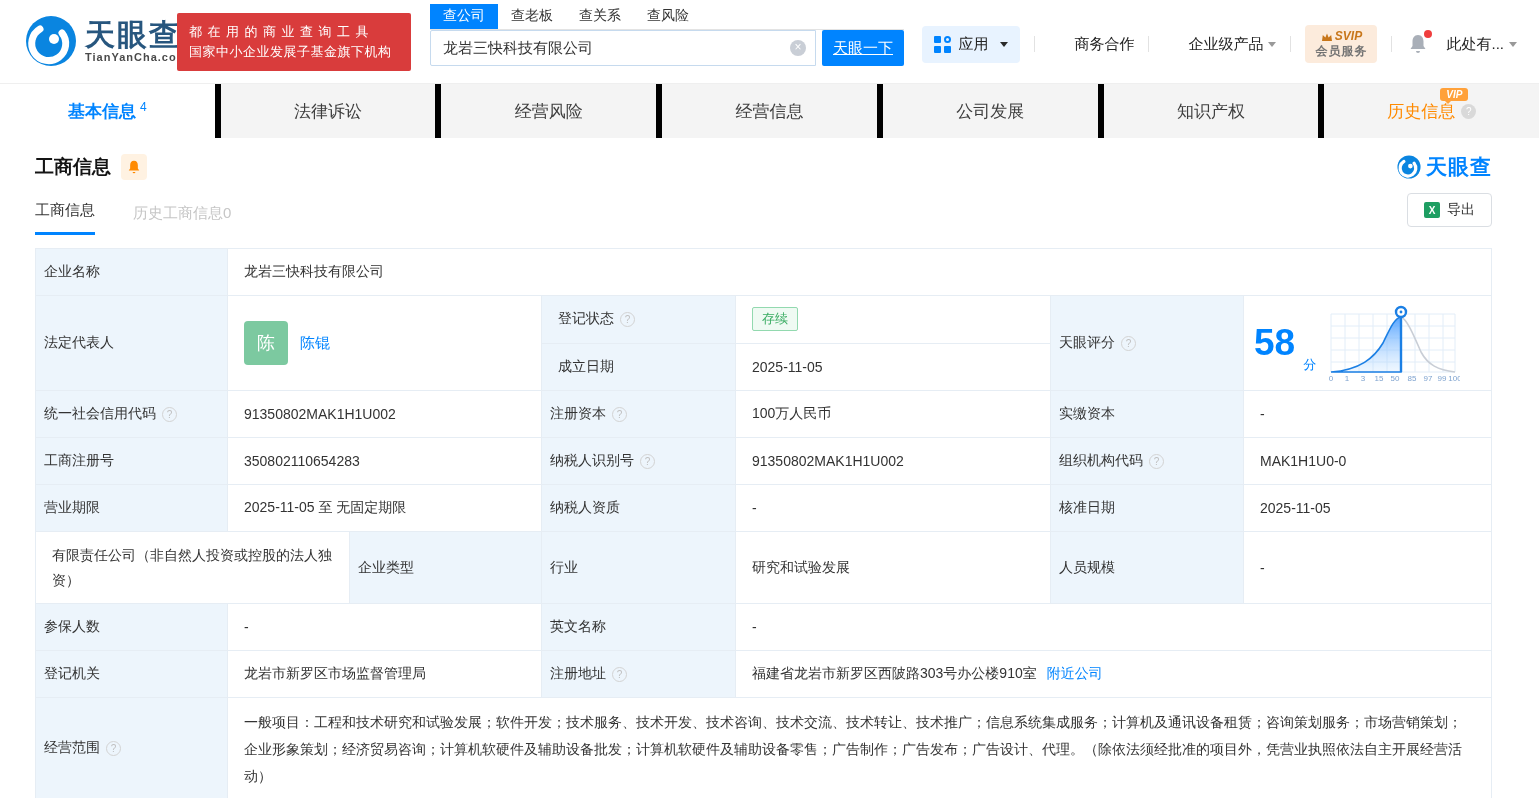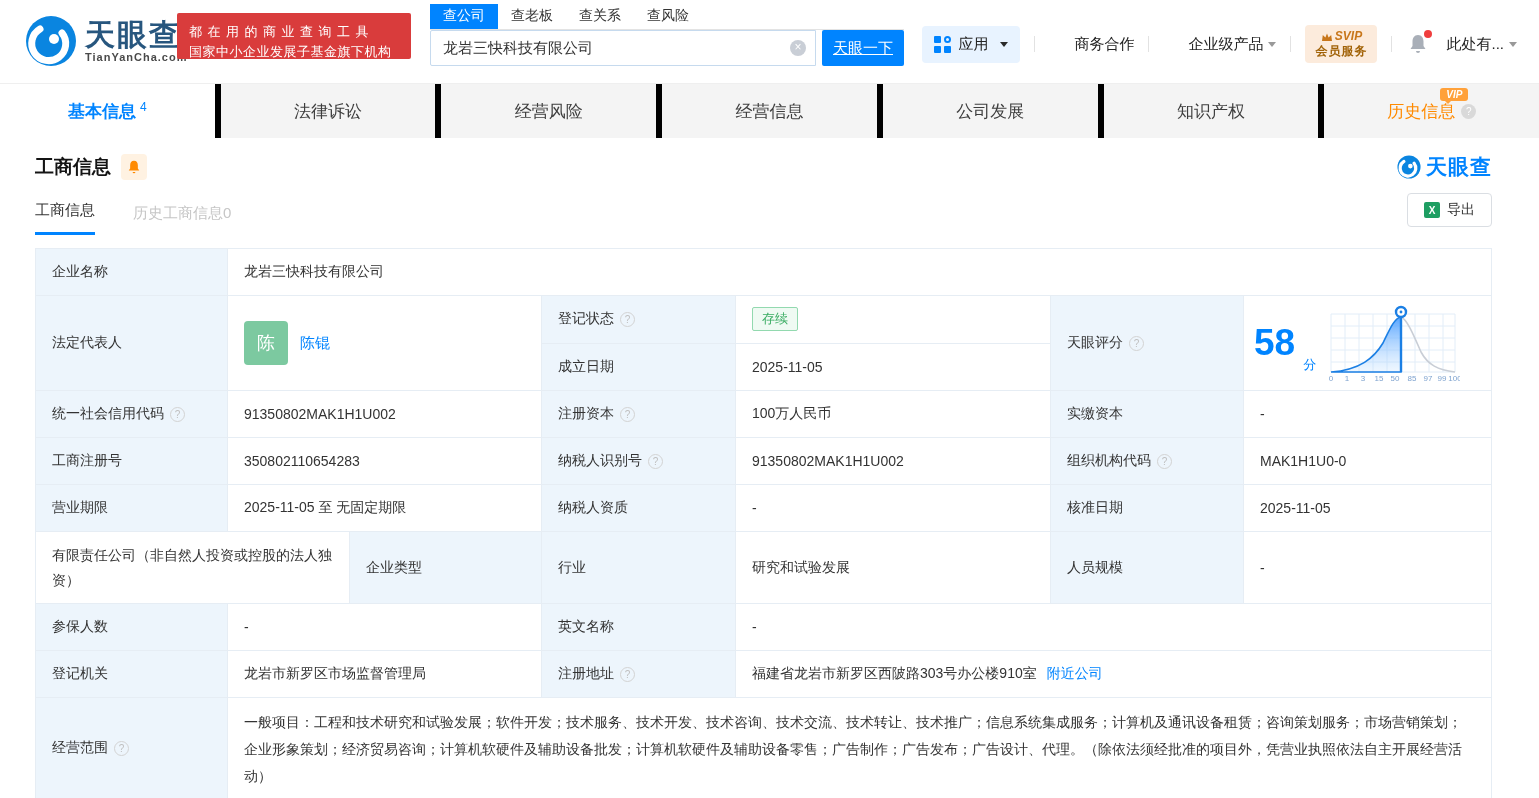--- a/index.html
+++ b/index.html
@@ -8,21 +8,21 @@
   :root{
     --blue:#0084FF; --line:#E6EDF4; --label-bg:#EDF5FC; --orange:#FF8A00;
   }
 
   
   .topbar{ position:relative; height:84px; background:#fff; border-bottom:1px solid #EFEFEF; }
   .logo{ position:absolute; left:25px; top:15px; display:flex; align-items:center; cursor:pointer; }
   .logo-text{ margin-left:8px; }
   .logo-brand{ font-size:30px; font-weight:bold; color:#27567E; line-height:32px; letter-spacing:2px;}
   .logo-domain{ font-size:11px; font-weight:bold; color:#4A4A4A; letter-spacing:1px; }
-  .banner{ position:absolute; left:177px; top:13px; width:234px; height:46px; background:#D93C3C;
+  .banner{ position:absolute; left:177px; top:13px; width:234px; height:58px; background:#D93C3C;
     color:#fff; font-size:13px; padding:9px 12px; border-radius:2px; line-height:20px; }
   .banner .b1{ letter-spacing:5.5px; }
   .banner .b2{ letter-spacing:0.5px; }
 
   .search-area{ position:absolute; left:430px; top:4px; width:474px; }
   .search-tabs{ display:flex; align-items:flex-end; border-bottom:1px solid #E3E3E3; }
   .stab{ font-size:14px; padding:3px 13px 4px; color:#333; cursor:pointer; }
   .stab.active{ background:var(--blue); color:#fff; }
   .search-row{ display:flex; margin-top:0; }
   .search-box{ position:relative; width:386px; }
@@ -43,21 +43,21 @@
   .grid-icon i.tl{left:0;top:0;} .grid-icon i.bl{left:0;bottom:0;} .grid-icon i.br{right:0;bottom:0;}
   .grid-icon i.tr{ right:0; top:0; background:transparent; border:2px solid var(--blue); border-radius:50%; width:7px; height:7px;}
   .caret{ width:0; height:0; border-left:4px solid transparent; border-right:4px solid transparent;
     border-top:5px solid #555; display:inline-block; margin-left:5px; }
   .caret.blue{ border-top-color:#2a2a2a; }
   .vdiv{ width:1px; height:16px; background:#E2E2E2; margin:0 14px; }
   .nav-link{ font-size:15px; color:#222; cursor:pointer; display:flex; align-items:center;margin-left:25px; }
   .svip{ background:#FCEBDC; border-radius:4px; padding:4px 10px; text-align:center; cursor:pointer; line-height:15px;}
   .svip-top{ display:flex; align-items:center; justify-content:center; gap:2px;
     color:#C8761A; font-weight:bold; font-style:italic; font-size:12px; }
-  .svip-bottom{ color:#a16207; font-weight:bold; font-size:12px; letter-spacing:1px; }
+  .svip-bottom{ color:#737373; font-weight:bold; font-size:12px; letter-spacing:1px; }
   .bell-wrap{ position:relative; margin:0 6px 0 2px; cursor:pointer; width:22px; height:22px; }
   .reddot{ position:absolute; right:-2px; top:-3px; width:8px; height:8px; background:#F03E3E; border-radius:50%; }
   .user-menu{ font-size:15px; color:#222; display:flex; align-items:center; margin-left:10px; cursor:pointer; }
   .caret.gray{ border-top-color:#999; }
 
   
   .tabbar{ display:flex; height:54px; background:#F4F4F4; }
   .tab{ flex:1; display:flex; align-items:center; justify-content:center; font-size:17px; color:#3d3d3d;
     cursor:pointer; position:relative; border-left:6px solid #000000; }
   .tab:first-child{ border-left:none; }
@@ -87,21 +87,21 @@
     border:1px solid #DADEE3; border-radius:4px; display:flex; align-items:center; gap:7px;
     font-size:14px; color:#333; cursor:pointer; font-family:"Liberation Sans","DejaVu Sans",sans-serif;}
   .xls-icon{ width:16px; height:16px; background:#1E9E62; border-radius:2px; color:#fff; font-size:10px;
     font-weight:bold; display:flex; align-items:center; justify-content:center; }
 
   
   .biz-table{ margin:13px 47px 0 35px; border:1px solid var(--line); font-size:14px; }
   .tr{ display:flex; border-bottom:1px solid var(--line); }
   .tr:last-child{ border-bottom:none; }
   .td{ padding:12px 16px; border-right:1px solid var(--line); display:flex; align-items:center; }
-  .td.lbl{ background:var(--label-bg); color:#333; }
+  .td.lbl{ background:var(--label-bg); color:#333;padding-left:8px; }
   .w1{width:192px;} .w2{width:314px;} .w3{width:194px;} .w4{width:315px;} .w5{width:193px;}
   .w6{flex:1; border-right:none;}
   .h47{height:47px;} .h95{height:95px;} .h72{height:72px;} .h100{height:100px;}
   .mid{ width:509px; display:flex; flex-direction:column; border-right:1px solid var(--line); padding:0; }
   .subrow{ flex:1; display:flex; border-bottom:1px solid var(--line); }
   .subrow:last-child{ border-bottom:none; }
   .sl{ width:194px; background:var(--label-bg); border-right:1px solid var(--line);
     padding:0 16px; display:flex; align-items:center; }
   .sv{ flex:1; padding:0 16px; display:flex; align-items:center; }
 

